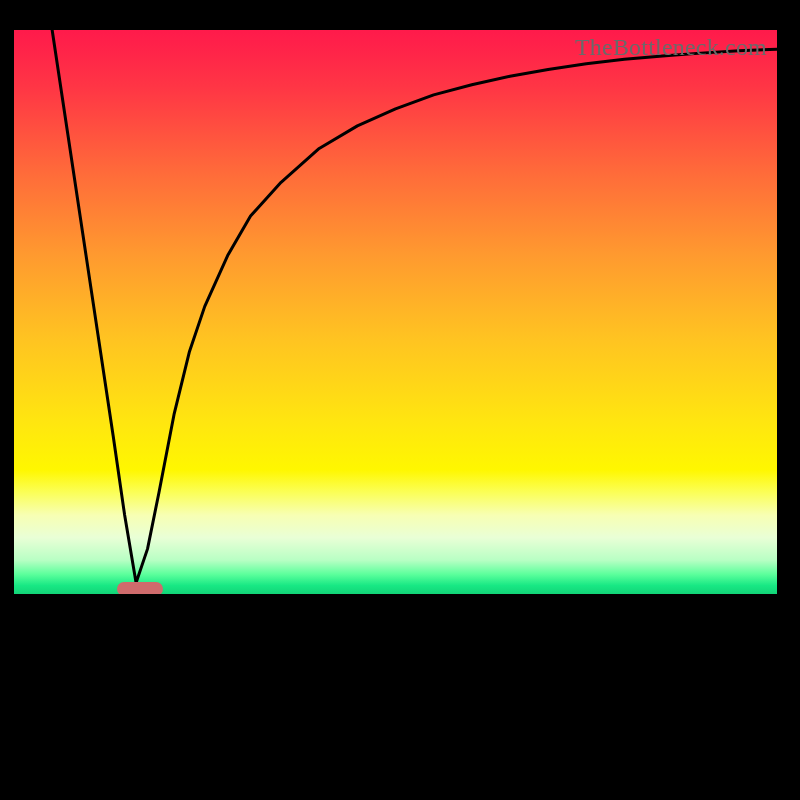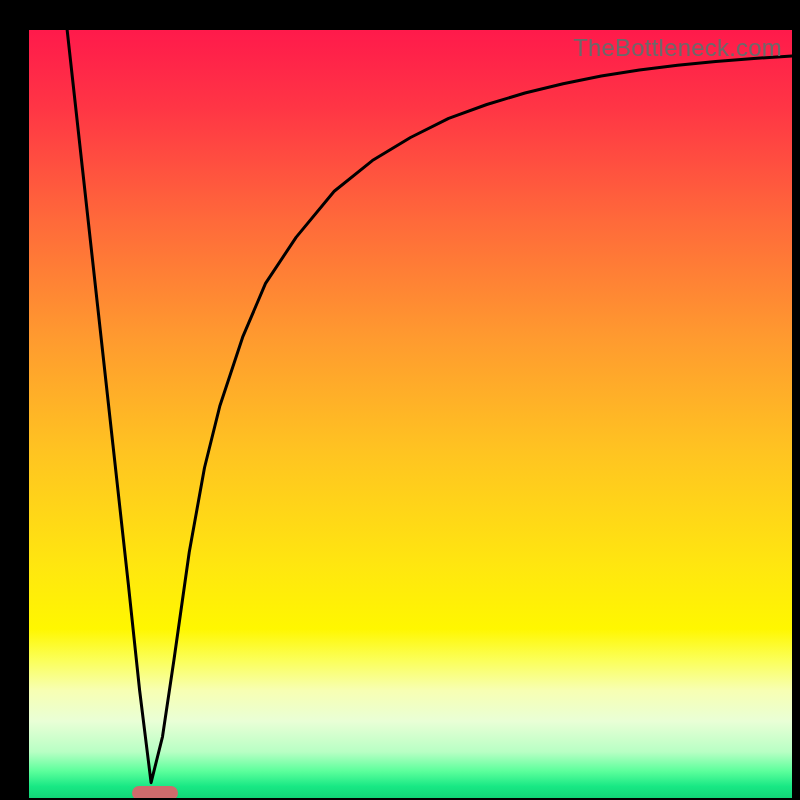--- a/index.html
+++ b/index.html
@@ -12,25 +12,26 @@
     font-family: Arial, Helvetica, sans-serif;
   }
   .frame {
     position: relative;
     width: 800px;
     height: 800px;
     background: #000;
   }
   .plot-area {
     position: absolute;
-    left: 29px;
+    left: 14px;
     top: 30px;
     width: 763px;
-    height: 768px;
+    height: 564px;
     overflow: hidden;
+    font-family: Liberation Serif, serif;
   }
   .gradient-bg {
     position: absolute;
     inset: 0;
   }
   .watermark {
     position: absolute;
     top: 4px;
     right: 10px;
     color: #6a6a6a;

